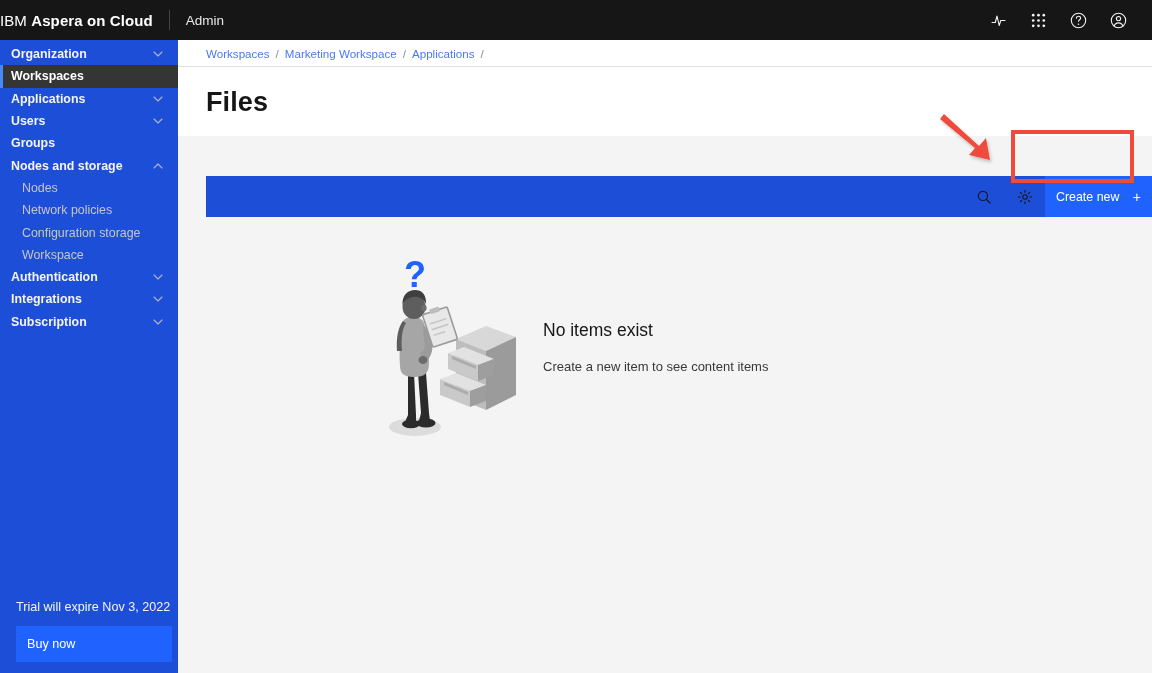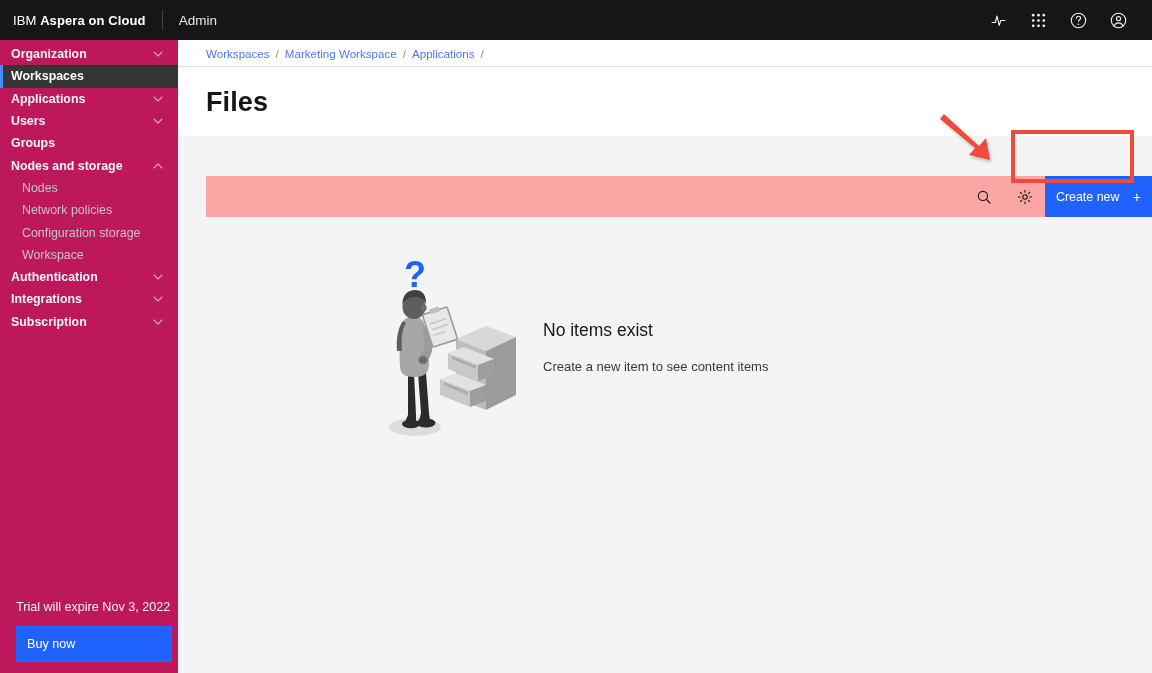--- a/index.html
+++ b/index.html
@@ -14,22 +14,21 @@
 
   
   .topbar {
     position: absolute; top: 0; left: 0;
     width: 1152px; height: 40px;
     background: #161616;
     display: flex; align-items: center;
   }
   .brand {
     color: #ffffff;
-    font-size: 13px;
-    padding-left: 13px;
+    font-size: 15px;
     letter-spacing: .1px;
     white-space: nowrap;
   }
   .brand .b-strong { font-weight: 700; }
   .brand .b-light { font-weight: 400; }
   .brand-divider {
     width: 1px; height: 20px;
     background: #444444;
     margin: 0 16px;
   }
@@ -45,21 +44,21 @@
     width: 40px; height: 40px;
     display: flex; align-items: center; justify-content: center;
     cursor: pointer;
   }
   .topbar-icon svg { display: block; }
 
   
   .sidebar {
     position: absolute; top: 40px; left: 0;
     width: 178px; height: 633px;
-    background: #be185d;
+    background: #1d4ed8;
     display: flex; flex-direction: column;
   }
   .nav { flex: 1; padding-top: 3px; overflow: hidden; }
   .nav-item {
     position: relative;
     height: 22.3px;
     display: flex; align-items: center;
     padding: 0 14px 0 11px;
     color: #f4f4f4;
     font-size: 12.4px;
@@ -169,21 +168,21 @@
   }
   .tab-fill {
     flex: 1; height: 33px;
     background: #ffffff;
   }
 
   
   .toolbar {
     position: absolute; top: 136px; left: 28px;
     width: 946px; height: 41px;
-    background: #fca5a5;
+    background: #1d4ed8;
     display: flex; align-items: center; justify-content: flex-end;
   }
   .tb-icon {
     width: 41px; height: 41px;
     display: flex; align-items: center; justify-content: center;
     cursor: pointer;
   }
   .tb-icon svg { display: block; }
   .create-new {
     width: 107px; height: 41px;

